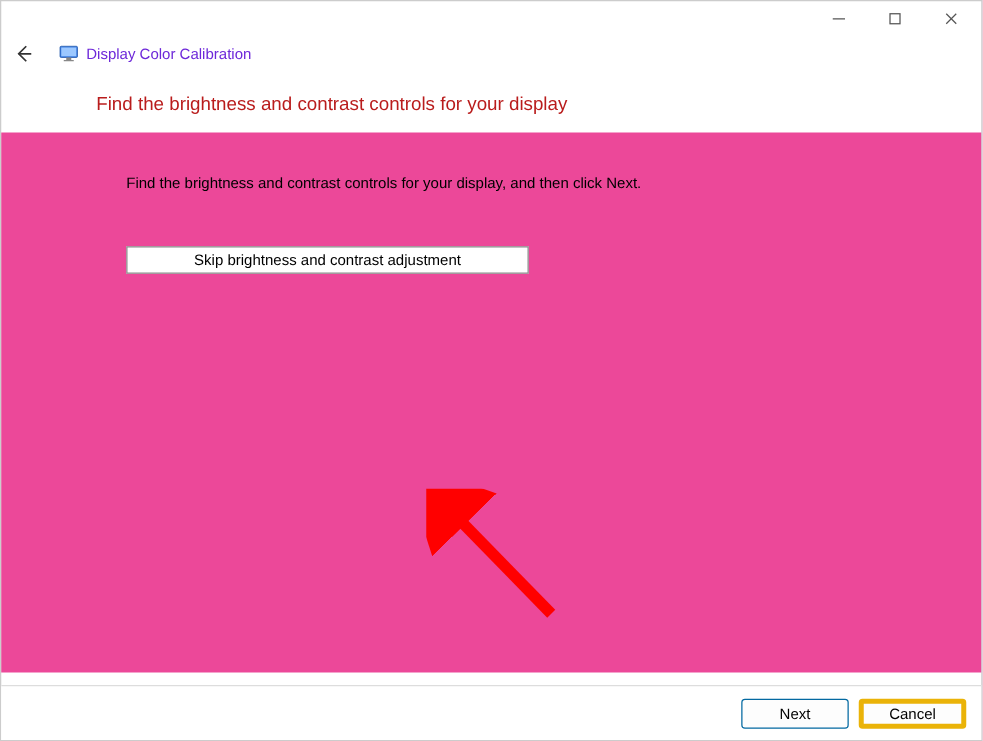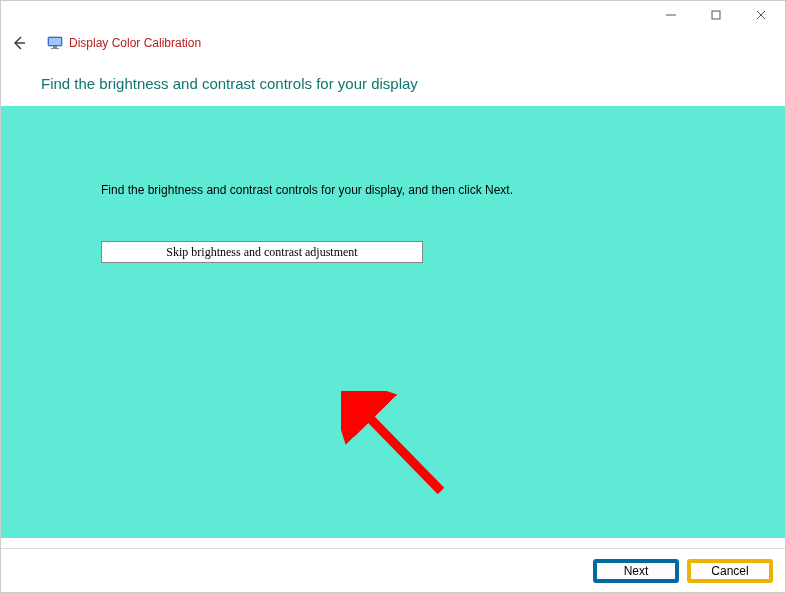--- a/index.html
+++ b/index.html
@@ -36,42 +36,43 @@
       width: 16px; height: 16px;
       display: flex; align-items: center; justify-content: center;
       color: #333;
     }
     .app-icon {
       width: 16px; height: 16px;
       display: inline-block;
       position: relative;
     }
     .app-icon svg { width: 16px; height: 16px; }
-    .app-title { font-size: 12px; color: #b91c1c; }
+    .app-title { font-size: 12px; color: #6d28d9; }
     .subheader {
       padding: 24px 0 14px 40px;
       font-size: 15px;
-      color: #0f766e;
+      color: #b91c1c;
+      margin-left: 36px;
     }
     .content-area {
-      background: #5eead4;
+      background: #ec4899;
       height: 432px;
-      padding: 76px 100px 0 100px;
+      padding: 32px 100px 0 100px;
       color: #000;
       font-size: 12px;
       line-height: 1.45;
     }
     .content-area p { margin-bottom: 22px; }
     .skip-btn {
       background: #fff;
       border: 1px solid #888;
       width: 322px;
       height: 22px;
       font-size: 12px;
-      font-family: Liberation Serif, serif;
+      font-family: Liberation Sans, sans-serif;
       text-align: center;
       cursor: pointer;
       margin-top: 20px;
     }
     .footer {
       position: absolute;
       bottom: 0; left: 0; right: 0;
       height: 44px;
       border-top: 1px solid #ddd;
       display: flex;
@@ -85,21 +86,21 @@
       width: 86px;
       height: 24px;
       font-size: 12px;
       font-family: inherit;
       border: 4px solid #eab308;
       border-radius: 3px;
       background: #fdfdfd;
       cursor: pointer;
     }
     .footer-btn.primary {
-      border: 4px solid #0369a1;
+      border: 1px solid #0369a1;
     }
     .arrow-annotation {
       position: absolute;
       left: 340px;
       top: 390px;
       pointer-events: none;
     }
   </style>
 </head>
 <body>

